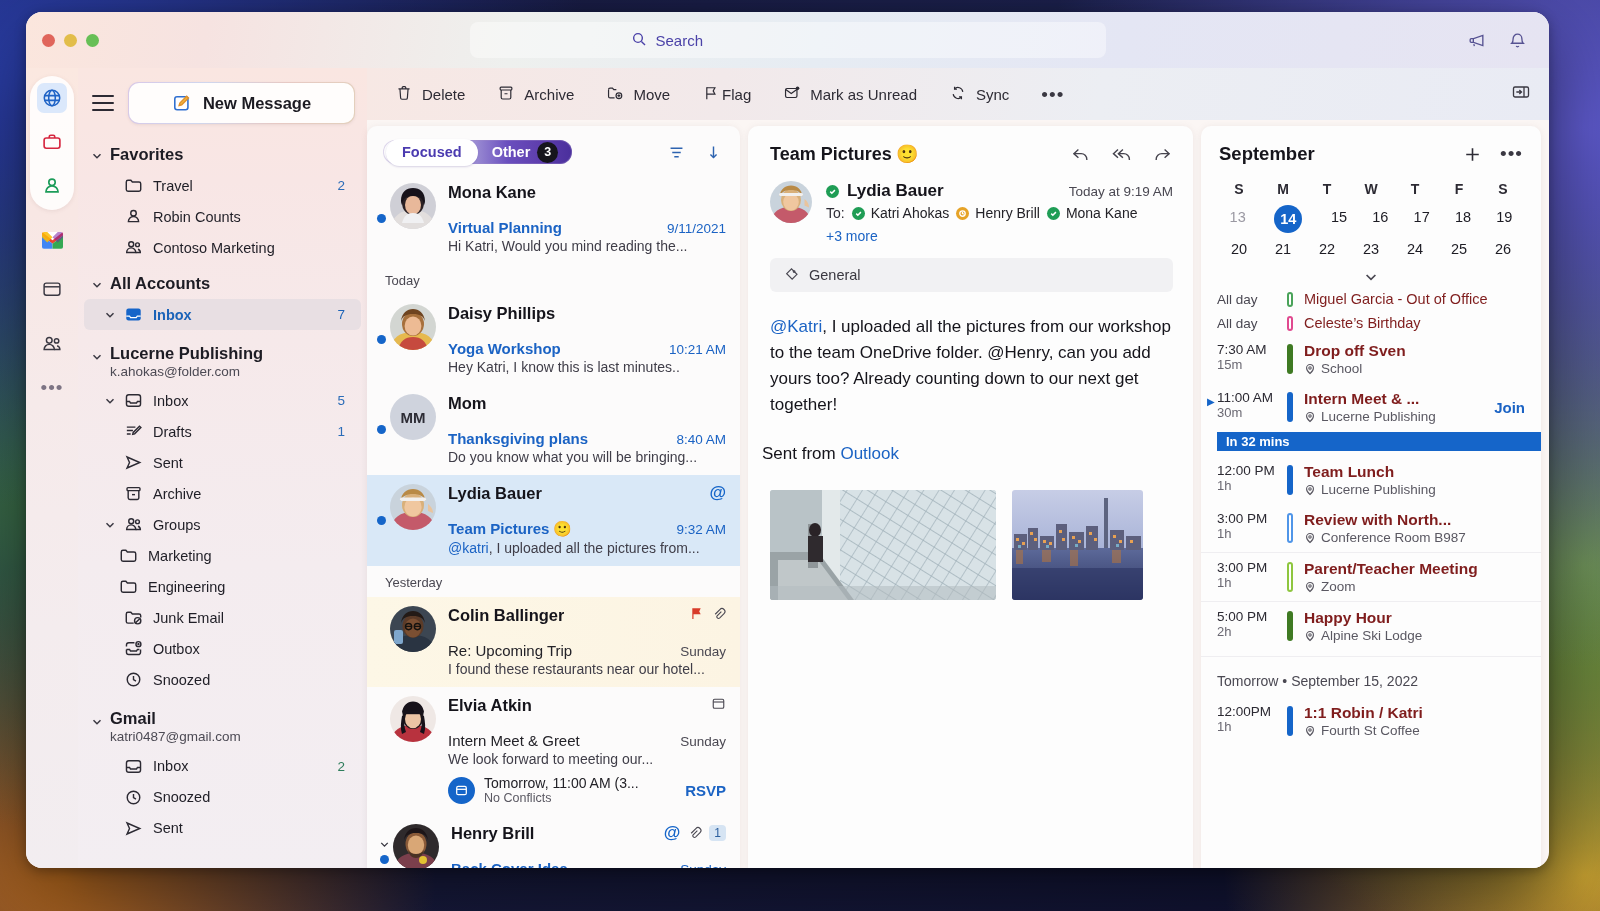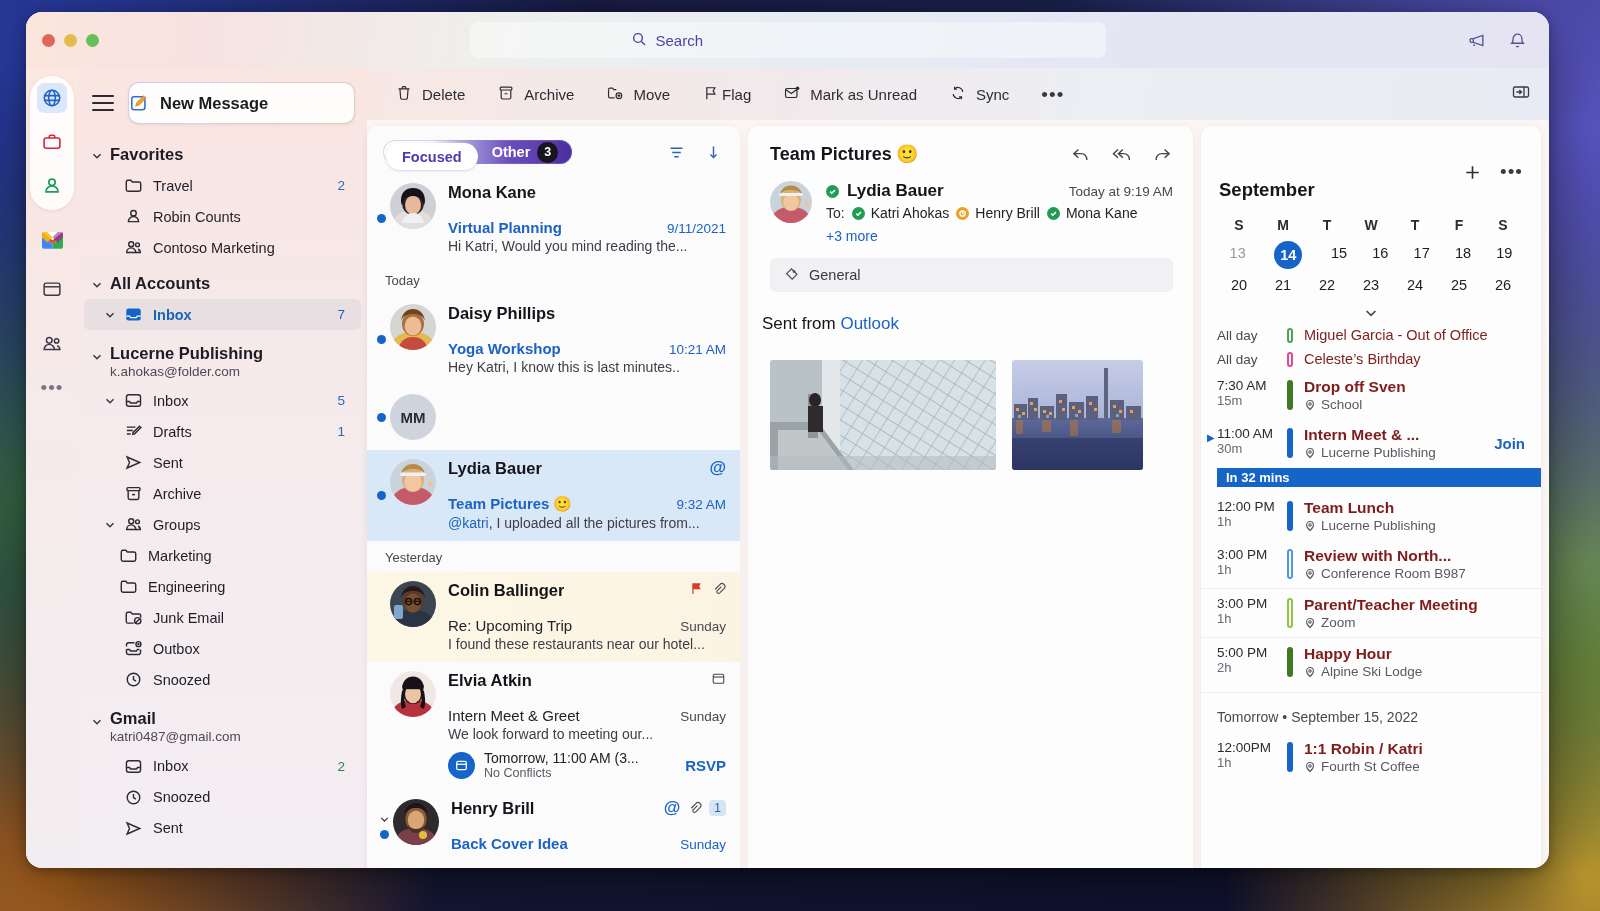--- a/index.html
+++ b/index.html
@@ -95,21 +95,21 @@
   .sb-top { display: flex; align-items: center; gap: 14px; padding: 14px 12px 10px 14px; }
   .hamb { width: 22px; height: 16px; display: flex; flex-direction: column; justify-content: space-between; }
   .hamb i { display: block; height: 2px; background: #2c2a33; border-radius: 2px; }
   .newmsg {
     flex: 1; height: 42px;
     border-radius: 11px;
     background: #fffdfc;
     border: 1.5px solid transparent;
     background-image: linear-gradient(#fffdfc,#fffdfc), linear-gradient(105deg,#d8c8e8,#cfd6ee,#e7c9c4,#e3d0bc);
     background-origin: border-box; background-clip: padding-box, border-box;
-    display: flex; align-items: center; justify-content: flex-start; gap: 10px;
+    display: flex; align-items: center; justify-content: center; gap: 10px;
     font-size: 16.5px; font-weight: 700; color: #1c1b22;
     box-shadow: 0 1px 3px rgba(140,110,110,.14);
   }
   .pen-ic { width: 21px; height: 21px; }
 
   .sb-scroll { flex: 1; overflow: hidden; padding-bottom: 6px; }
 
   .sec-head {
     display: flex; align-items: center; gap: 6px;
     padding: 11px 10px 6px 12px;
@@ -145,21 +145,21 @@
     width: 373px; min-width: 373px;
     margin: 6px 0 0 0;
     background: #fcfbfb;
     border-radius: 10px 10px 0 0;
     display: flex; flex-direction: column;
     overflow: hidden;
     box-shadow: 0 1px 7px rgba(130,110,110,.12);
   }
   .lst-head { display: flex; align-items: center; padding: 14px 14px 10px 16px; gap: 10px; }
   .pivot {
-    display: flex; 
+    display: flex; align-items: center;
     height: 24px; border-radius: 18px;
     background: linear-gradient(90deg,#fdfdfd 0%, #f7f5fb 26%, #9d8fd4 48%, #6a4fbe 66%, #5f3fae 82%, #4a2f9c 100%);
     padding: 3px; position: relative;
     box-shadow: inset 0 0 0 1px rgba(160,140,200,.35);
   }
   .pivot .pill {
     height: 27px; border-radius: 15px; background: #ffffff;
     display: flex; align-items: center; padding: 0 16px;
     font-size: 14.5px; font-weight: 700; color: #4b3bb0;
     box-shadow: 0 1px 2px rgba(70,50,140,.2);
@@ -259,21 +259,21 @@
   .calcol {
     width: 340px; min-width: 340px;
     margin: 6px 0 0 0;
     background: #fdfdfd;
     border-radius: 10px 10px 0 0;
     overflow: hidden;
     box-shadow: 0 1px 7px rgba(130,110,110,.12);
     display: flex; flex-direction: column;
   }
   .cal-head { display: flex; align-items: center; padding: 17px 18px 8px 18px; }
-  .cal-month { font-size: 18.5px; font-weight: 700; color: #16151c; margin-top: 36px; }
+  .cal-month { font-size: 18.5px; font-weight: 700; color: #16151c; }
   .cal-acts { margin-left: auto; display: flex; align-items: center; gap: 18px; color: #2e2c36; }
   .cal-acts svg { width: 19px; height: 19px; display: block; }
   .cal-acts .dots { font-size: 19px; line-height: 10px; color: #3a3842; letter-spacing: 1px; }
 
   .cal-grid { padding: 2px 16px 0 16px; }
   .cal-row { display: grid; grid-template-columns: repeat(7,1fr); }
   .cal-dow { font-size: 14px; font-weight: 700; color: #2c2a33; text-align: center; padding: 6px 0; }
   .cal-d { font-size: 14.5px; color: #1d1c24; text-align: center; padding: 6px 0; position: relative; }
   .cal-d.dim { color: #9a98a2; }
   .cal-d span.pick {
@@ -788,20 +788,30 @@
                 <span class="msubj">Yoga Workshop</span>
                 <span class="mtime">10:21 AM</span>
               </div>
               <div class="mprev">Hey Katri, I know this is last minutes..</div>
             </div>
           </div>
 
           <div class="mrow">
             <div class="unread-dot"></div>
             <div class="avatar initials">MM</div>
+            <div class="mbody">
+              <div class="mline1">
+                  <span class="msender">Mom</span>
+                </div>
+              <div class="mline2">
+                <span class="msubj">Thanksgiving plans</span>
+                <span class="mtime">8:40 AM</span>
+              </div>
+              <div class="mprev">Do you know what you will be bringing...</div>
+            </div>
           </div>
 
           <div class="mrow sel">
             <div class="unread-dot"></div>
             <div class="avatar">
               <svg viewBox="0 0 46 46">
                   <rect width="46" height="46" fill="#c9d3dc"></rect>
                   <path d="M0 46c3-13 10-18 23-18s20 5 23 18z" fill="#c45a6a"></path>
                   <ellipse cx="23" cy="21" rx="11" ry="12" fill="#d9b07a"></ellipse>
                   <ellipse cx="23" cy="23" rx="8.6" ry="9.4" fill="#f0c79f"></ellipse>
@@ -1033,20 +1043,23 @@
           </div>
 
           <div class="tagbar">
             <span><svg viewBox="0 0 20 20" fill="none" stroke="currentColor" stroke-width="1.5">
                   <path d="M3.4 9.6l6-6 6.8 6.8-6 6z"></path>
                   <circle cx="12.6" cy="7" r="1"></circle>
                 </svg></span>
             <span>General</span>
           </div>
 
+          <div class="rd-body">
+            <span class="mention">@Katri</span><span>, I uploaded all the pictures from our workshop to the team OneDrive folder. @Henry, can you add yours too? Already counting down to our next get together!</span>
+          </div>
           <div class="rd-sent">
             <span>Sent from </span><span class="lnk">Outlook</span>
           </div>
 
           <div class="photos">
             <div class="ph ph1">
               <svg viewBox="0 0 226 110" preserveAspectRatio="none">
                 <defs>
                   <pattern id="dia" width="13" height="13" patternUnits="userSpaceOnUse" patternTransform="rotate(32)">
                     <rect width="13" height="13" fill="#d8e2e6"></rect>

